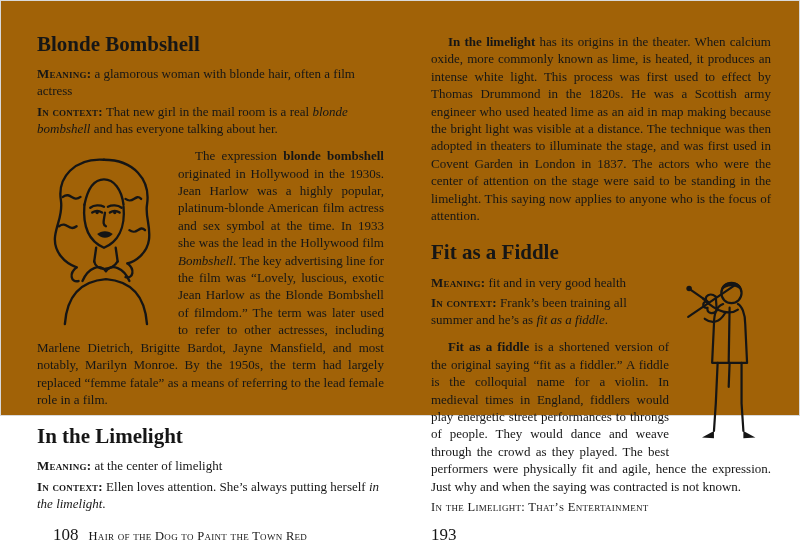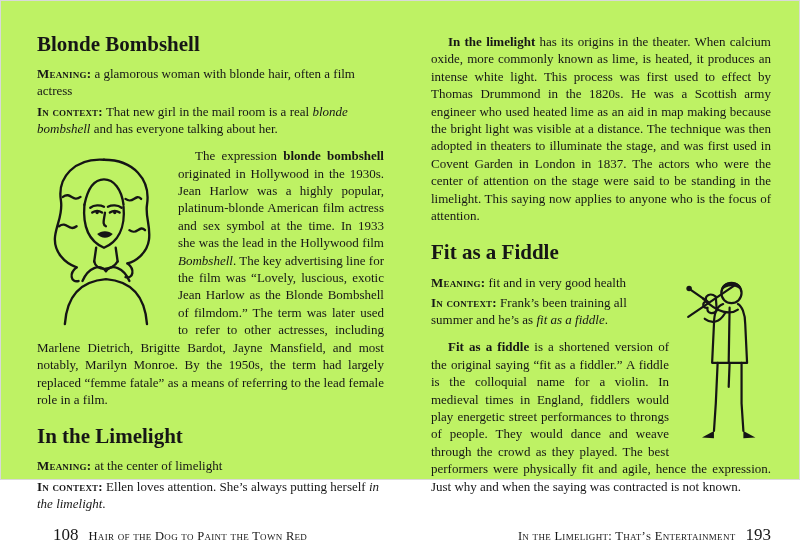--- a/index.html
+++ b/index.html
@@ -1,33 +1,33 @@
 <!DOCTYPE html>
 <html><head>
 <meta charset="utf-8">
 <style>
   html,body{margin:0;padding:0;background:#fff;}
   body{width:800px;height:560px;font-family:"Liberation Serif",serif;color:#161616;}
-  .spread{display:flex;width:800px;height:480px;box-sizing:border-box;border:1px solid #d9d9d9;background:#bef264;}
+  .spread{display:flex;width:800px;height:416px;box-sizing:border-box;border:1px solid #d9d9d9;background:#a16207;}
   .page{position:relative;width:400px;height:560px;box-sizing:border-box;}
   .page-left{padding:32px 16px 44px 36px;}
   .page-right{padding:32px 28px 44px 31px;}
   h1.entry-title{font-size:21px;line-height:1.1;font-weight:700;margin:0 0 9px 0;clear:both;}
   h1.entry-title.later{margin-top:17px;}
   p{margin:0;}
   .meta{font-size:13px;line-height:1.33;margin-bottom:3px;text-align:left;}
   .meta.context{margin-bottom:10px;}
   .label{font-weight:700;font-variant:small-caps;letter-spacing:.2px;}
   .body-text{font-size:13px;line-height:1.34;text-align:justify;text-indent:17px;}
   .illustration-left{float:left;width:128px;height:176px;margin:3px 11px 2px 2px;}
   .illustration-right{float:right;width:92px;height:176px;margin:0 0 2px 10px;}
   .illustration-left svg,.illustration-right svg{width:100%;height:100%;}
   .footer{position:absolute;bottom:16px;display:flex;align-items:baseline;gap:10px;}
   .footer-left{left:36px;right:16px;margin-left:16px;}
-  .footer-right{left:31px;right:28px;justify-content:flex-end;}
+  .footer-right{left:31px;right:28px;justify-content:flex-end;flex-direction:column;}
   .page-number{font-size:17px;}
   .running-title{font-size:12.5px;font-variant:small-caps;letter-spacing:.3px;white-space:nowrap;}
   svg{display:block;}
   .lines{fill:none;stroke:#151515;stroke-width:2.4;stroke-linecap:round;stroke-linejoin:round;}
   .fillspot{fill:#151515;stroke:none;}
 </style>
 </head>
 <body>
 
 <div class="spread">

